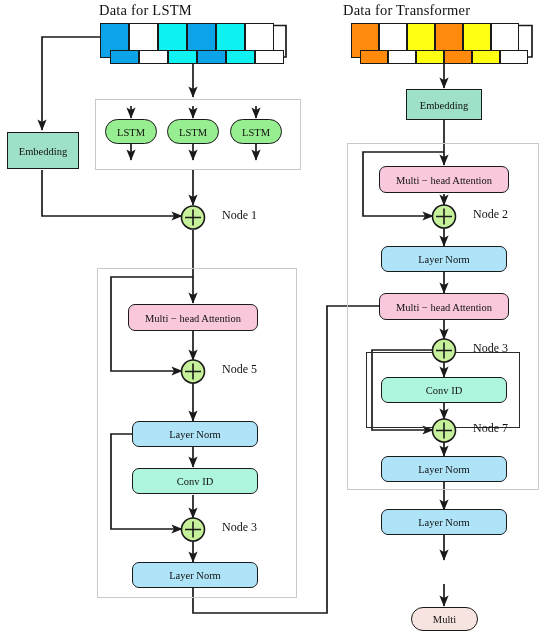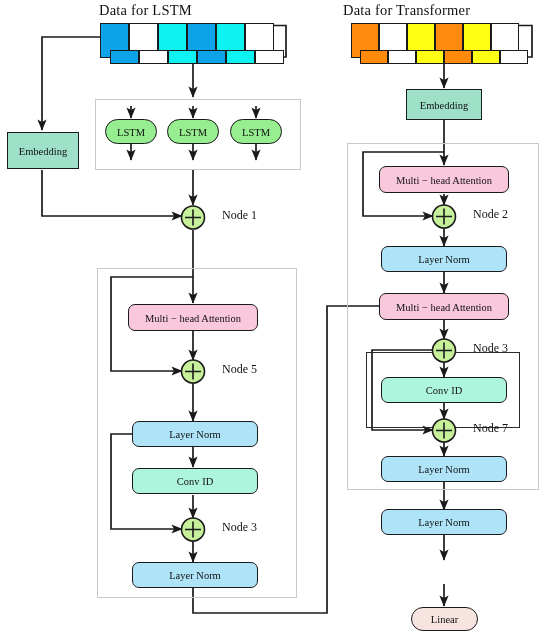--- a/index.html
+++ b/index.html
@@ -199,21 +199,21 @@
   <div class="box rounded" style="left:381px;top:456px;width:126px;height:26px;background:#AEE3F8;">
     <span class="boxtext">Layer Norm</span>
   </div>
 
   <div class="box rounded" style="left:381px;top:509px;width:126px;height:26px;background:#AEE3F8;">
     <span class="boxtext">Layer Norm</span>
   </div>
 
 
   <div class="box pill" style="left:411px;top:607px;width:67px;height:24px;background:#F7E4E0;">
-    <span class="boxtext">Linear</span>
+    <span class="boxtext">Multi</span>
   </div>
 
   <svg viewBox="0 0 550 638">
     <g>
 
       <circle cx="193" cy="217.5" r="11.5" fill="#C6F09A" stroke="#1a1a1a" stroke-width="1.6"></circle>
       <path d="M185,217.5 H201 M193,209.5 V225.5" stroke="#1a1a1a" stroke-width="1.6"></path>
 
       <circle cx="193" cy="371.5" r="11.5" fill="#C6F09A" stroke="#1a1a1a" stroke-width="1.6"></circle>
       <path d="M185,371.5 H201 M193,363.5 V379.5" stroke="#1a1a1a" stroke-width="1.6"></path>

